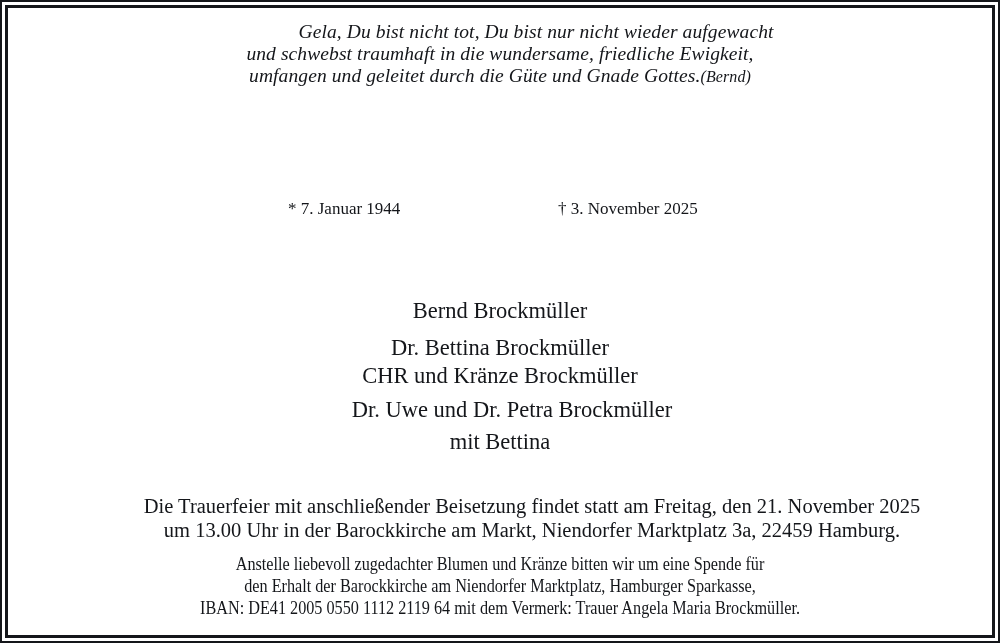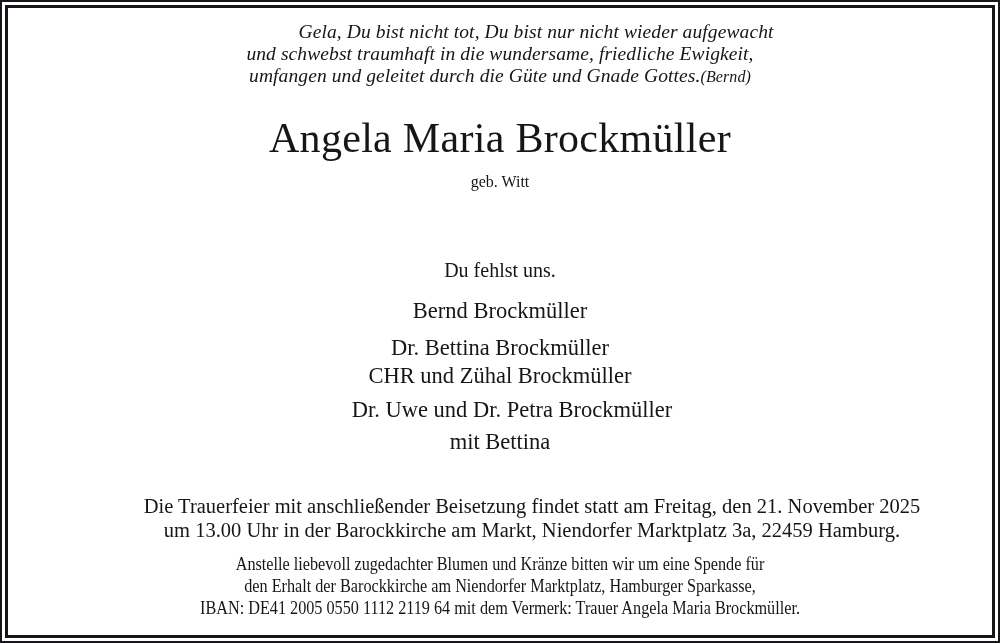--- a/index.html
+++ b/index.html
@@ -73,30 +73,31 @@
 <div class="frame-inner"></div>
 
 <div class="content">
 
   <div>
     <div class="line motto" style="top:13px;padding-left:36px;">Gela, Du bist nicht tot, Du bist nur nicht wieder aufgewacht</div>
     <div class="line motto" style="top:35px;">und schwebst traumhaft in die wundersame, friedliche Ewigkeit,</div>
     <div class="line motto" style="top:57px;"><span>umfangen und geleitet durch die Güte und Gnade Gottes.</span><span class="sig">(Bernd)</span></div>
   </div>
 
-  <div class="line name" style="top:106px;">Angela Maria Brockmüller</div>
-  <div class="line born-name" style="top:164px;">geb. Witt</div>
 
+  <div class="line dates" style="top:190px; height:22px;">
+    <span class="date-birth">* 7. Januar 1944</span>
+    <span class="date-death">† 3. November 2025</span>
+  </div>
 
-  <div class="line missing" style="top:249px;">Du fehlst uns.</div>
 
   <div>
     <div class="line mourners" style="top:288px; line-height:30px;">Bernd Brockmüller</div>
     <div class="line mourners" style="top:325px; line-height:30px;text-align:center;">Dr. Bettina Brockmüller</div>
-    <div class="line mourners" style="top:353px; line-height:30px;">CHR und Zühal Brockmüller</div>
+    <div class="line mourners" style="top:353px; line-height:30px;">CHR und Kränze Brockmüller</div>
     <div class="line mourners" style="top:387px; line-height:30px;padding-left:12px;">Dr. Uwe und Dr. Petra Brockmüller</div>
     <div class="line mourners" style="top:419px; line-height:30px;">mit Bettina</div>
   </div>
 
   <div>
     <div class="line ceremony" style="top:486px;">Die Trauerfeier mit anschließender Beisetzung findet statt am Freitag, den 21. November 2025</div>
     <div class="line ceremony" style="top:510px;">um 13.00 Uhr in der Barockkirche am Markt, Niendorfer Marktplatz 3a, 22459 Hamburg.</div>
   </div>
 
   <div>

